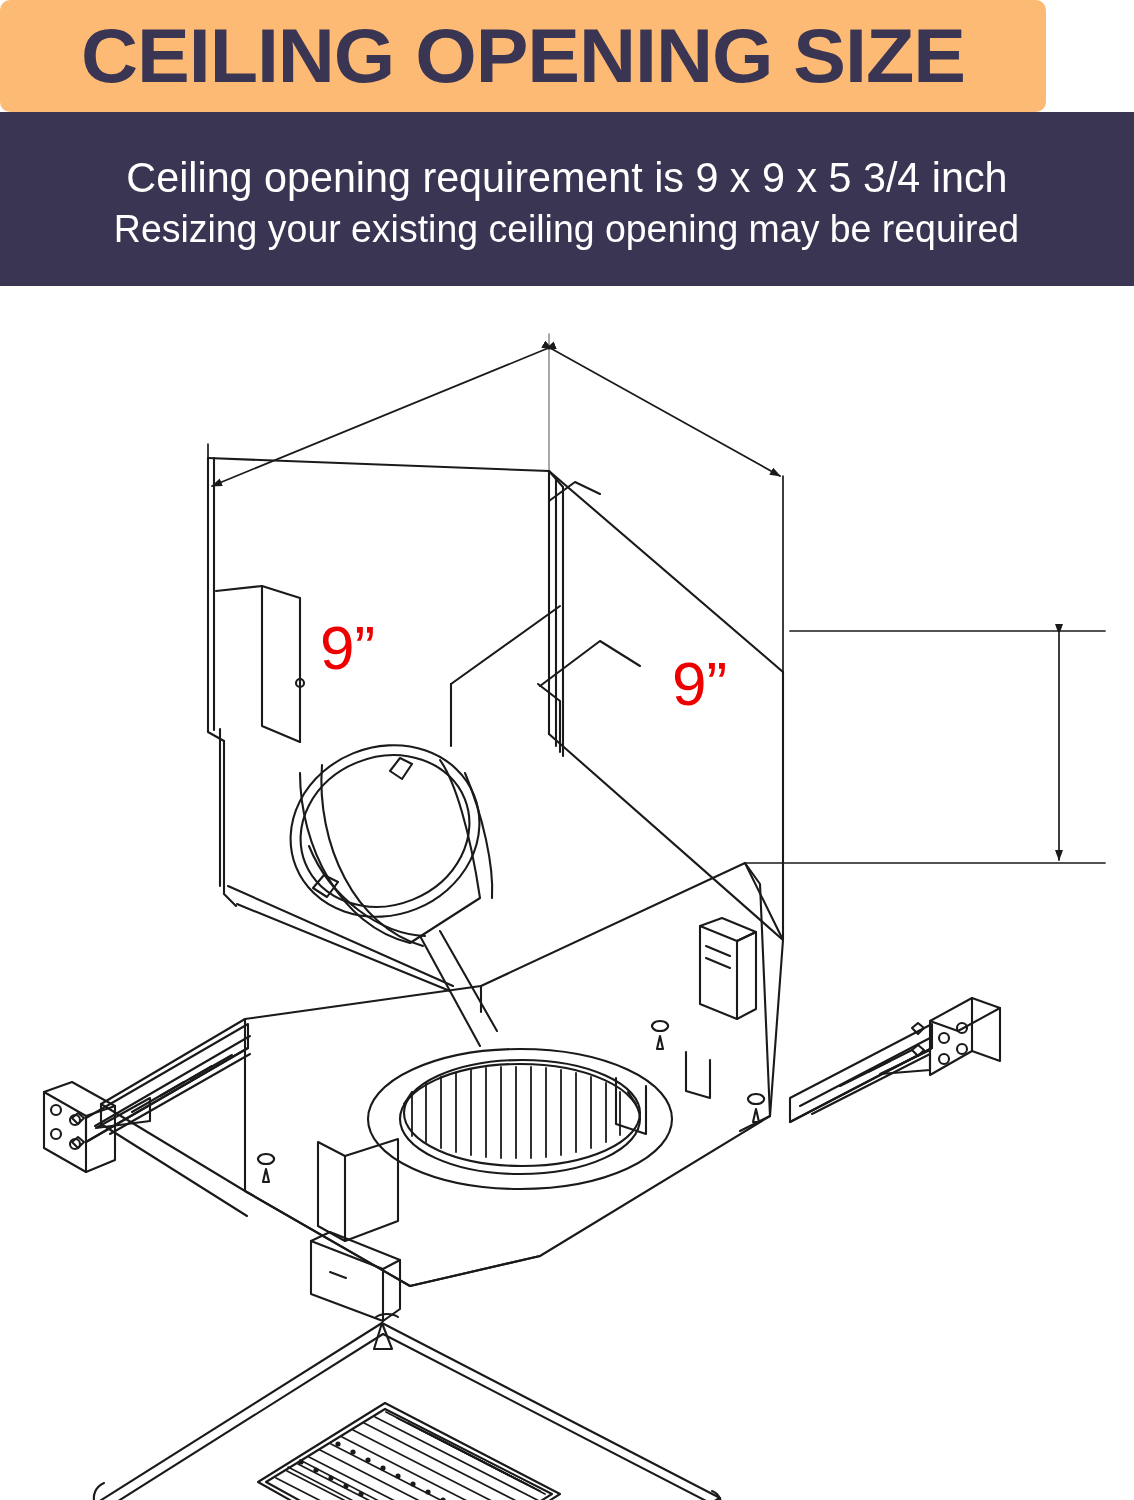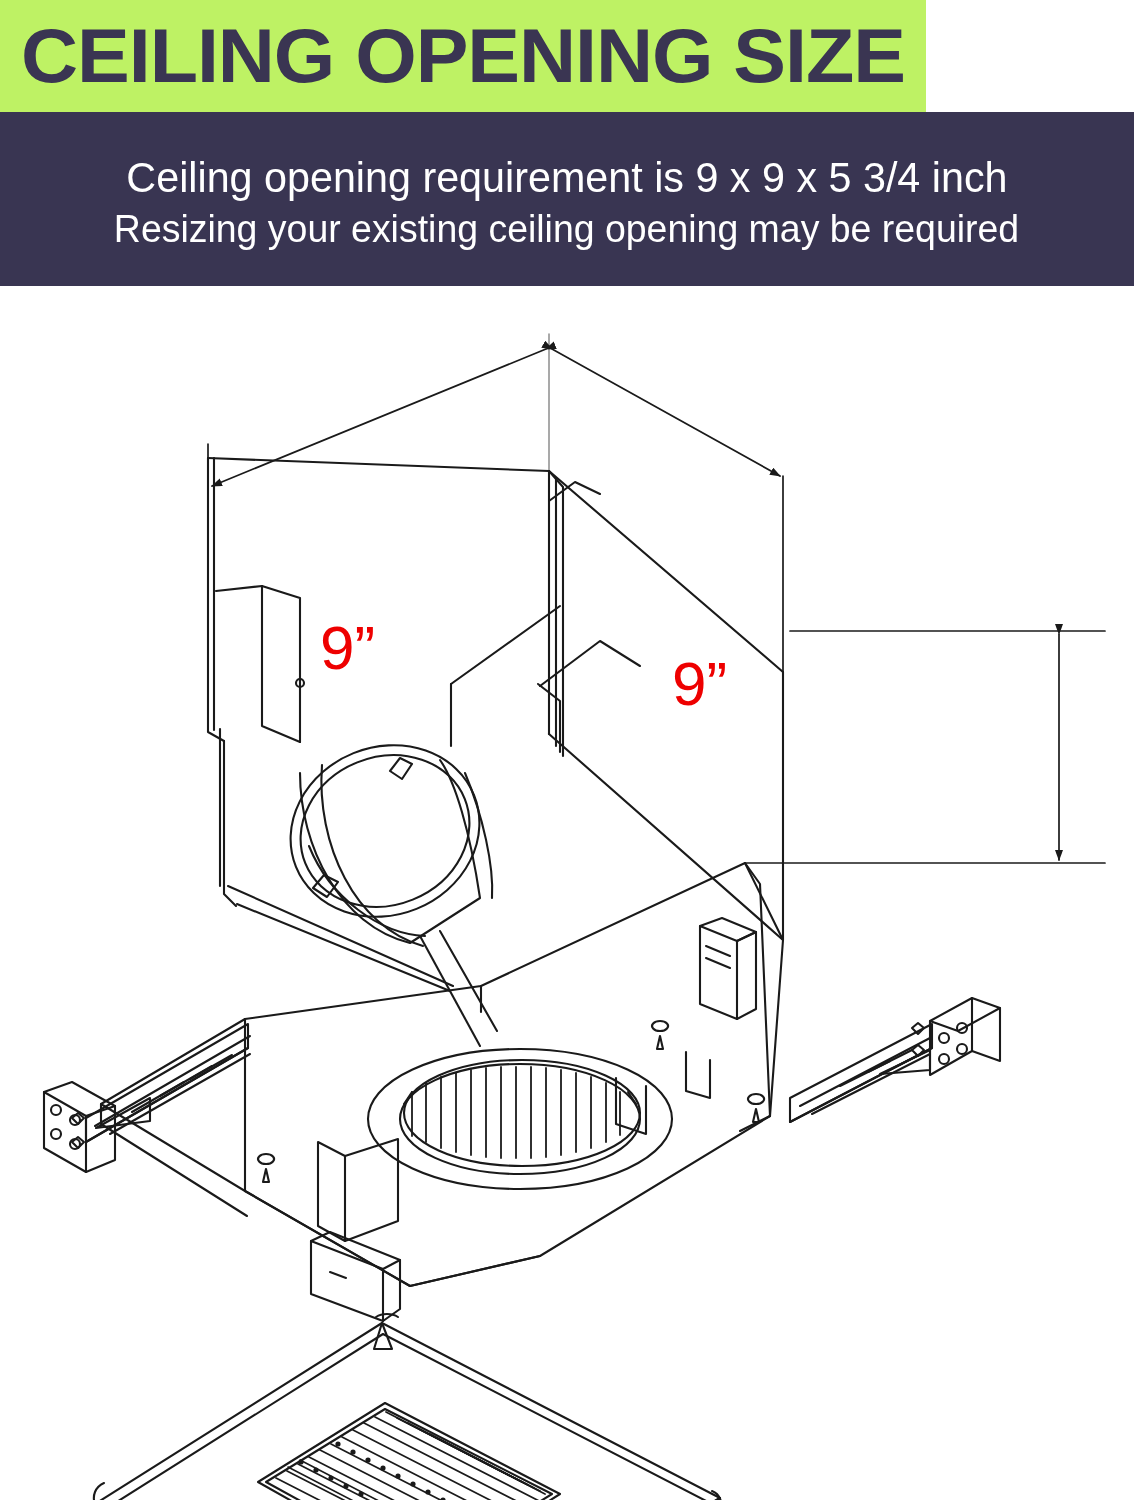--- a/index.html
+++ b/index.html
@@ -1,22 +1,22 @@
 <!DOCTYPE html>
 <html><head>
 <meta charset="utf-8">
 <style>
   html,body{margin:0;padding:0;background:#ffffff;}
   body{width:1134px;height:1500px;position:relative;overflow:hidden;
        font-family:"Liberation Sans","DejaVu Sans",sans-serif;}
 
   
   #header-block{position:absolute;left:0;top:0;width:1134px;height:286px;}
-  #title-bar{position:absolute;left:0;top:0;width:926px;height:112px;
-             background:#bef264;display:flex;align-items:center;justify-content:center;}
+  #title-bar{position:absolute;left:0;top:0;width:1046px;height:112px;
+             background:#fdba74;display:flex;align-items:center;justify-content:center;border-radius:10px;}
   #page-title{font-size:76px;font-weight:bold;color:#3a3552;letter-spacing:-1px;
               line-height:1;white-space:nowrap;transform:scaleX(1.04);
               font-family:"Liberation Sans","DejaVu Sans",sans-serif;}
   #subtitle-band{position:absolute;left:0;top:112px;width:1134px;height:180px;
                  background:#393552;display:flex;flex-direction:column;
                  align-items:center;justify-content:center;}
   .subtitle-line{color:#ffffff;white-space:nowrap;text-align:center;
                  font-family:"Liberation Sans","DejaVu Sans",sans-serif;
                  transform:scaleX(0.96);}
   #subtitle-line-1{font-size:43px;line-height:1.22;font-weight:400;}

